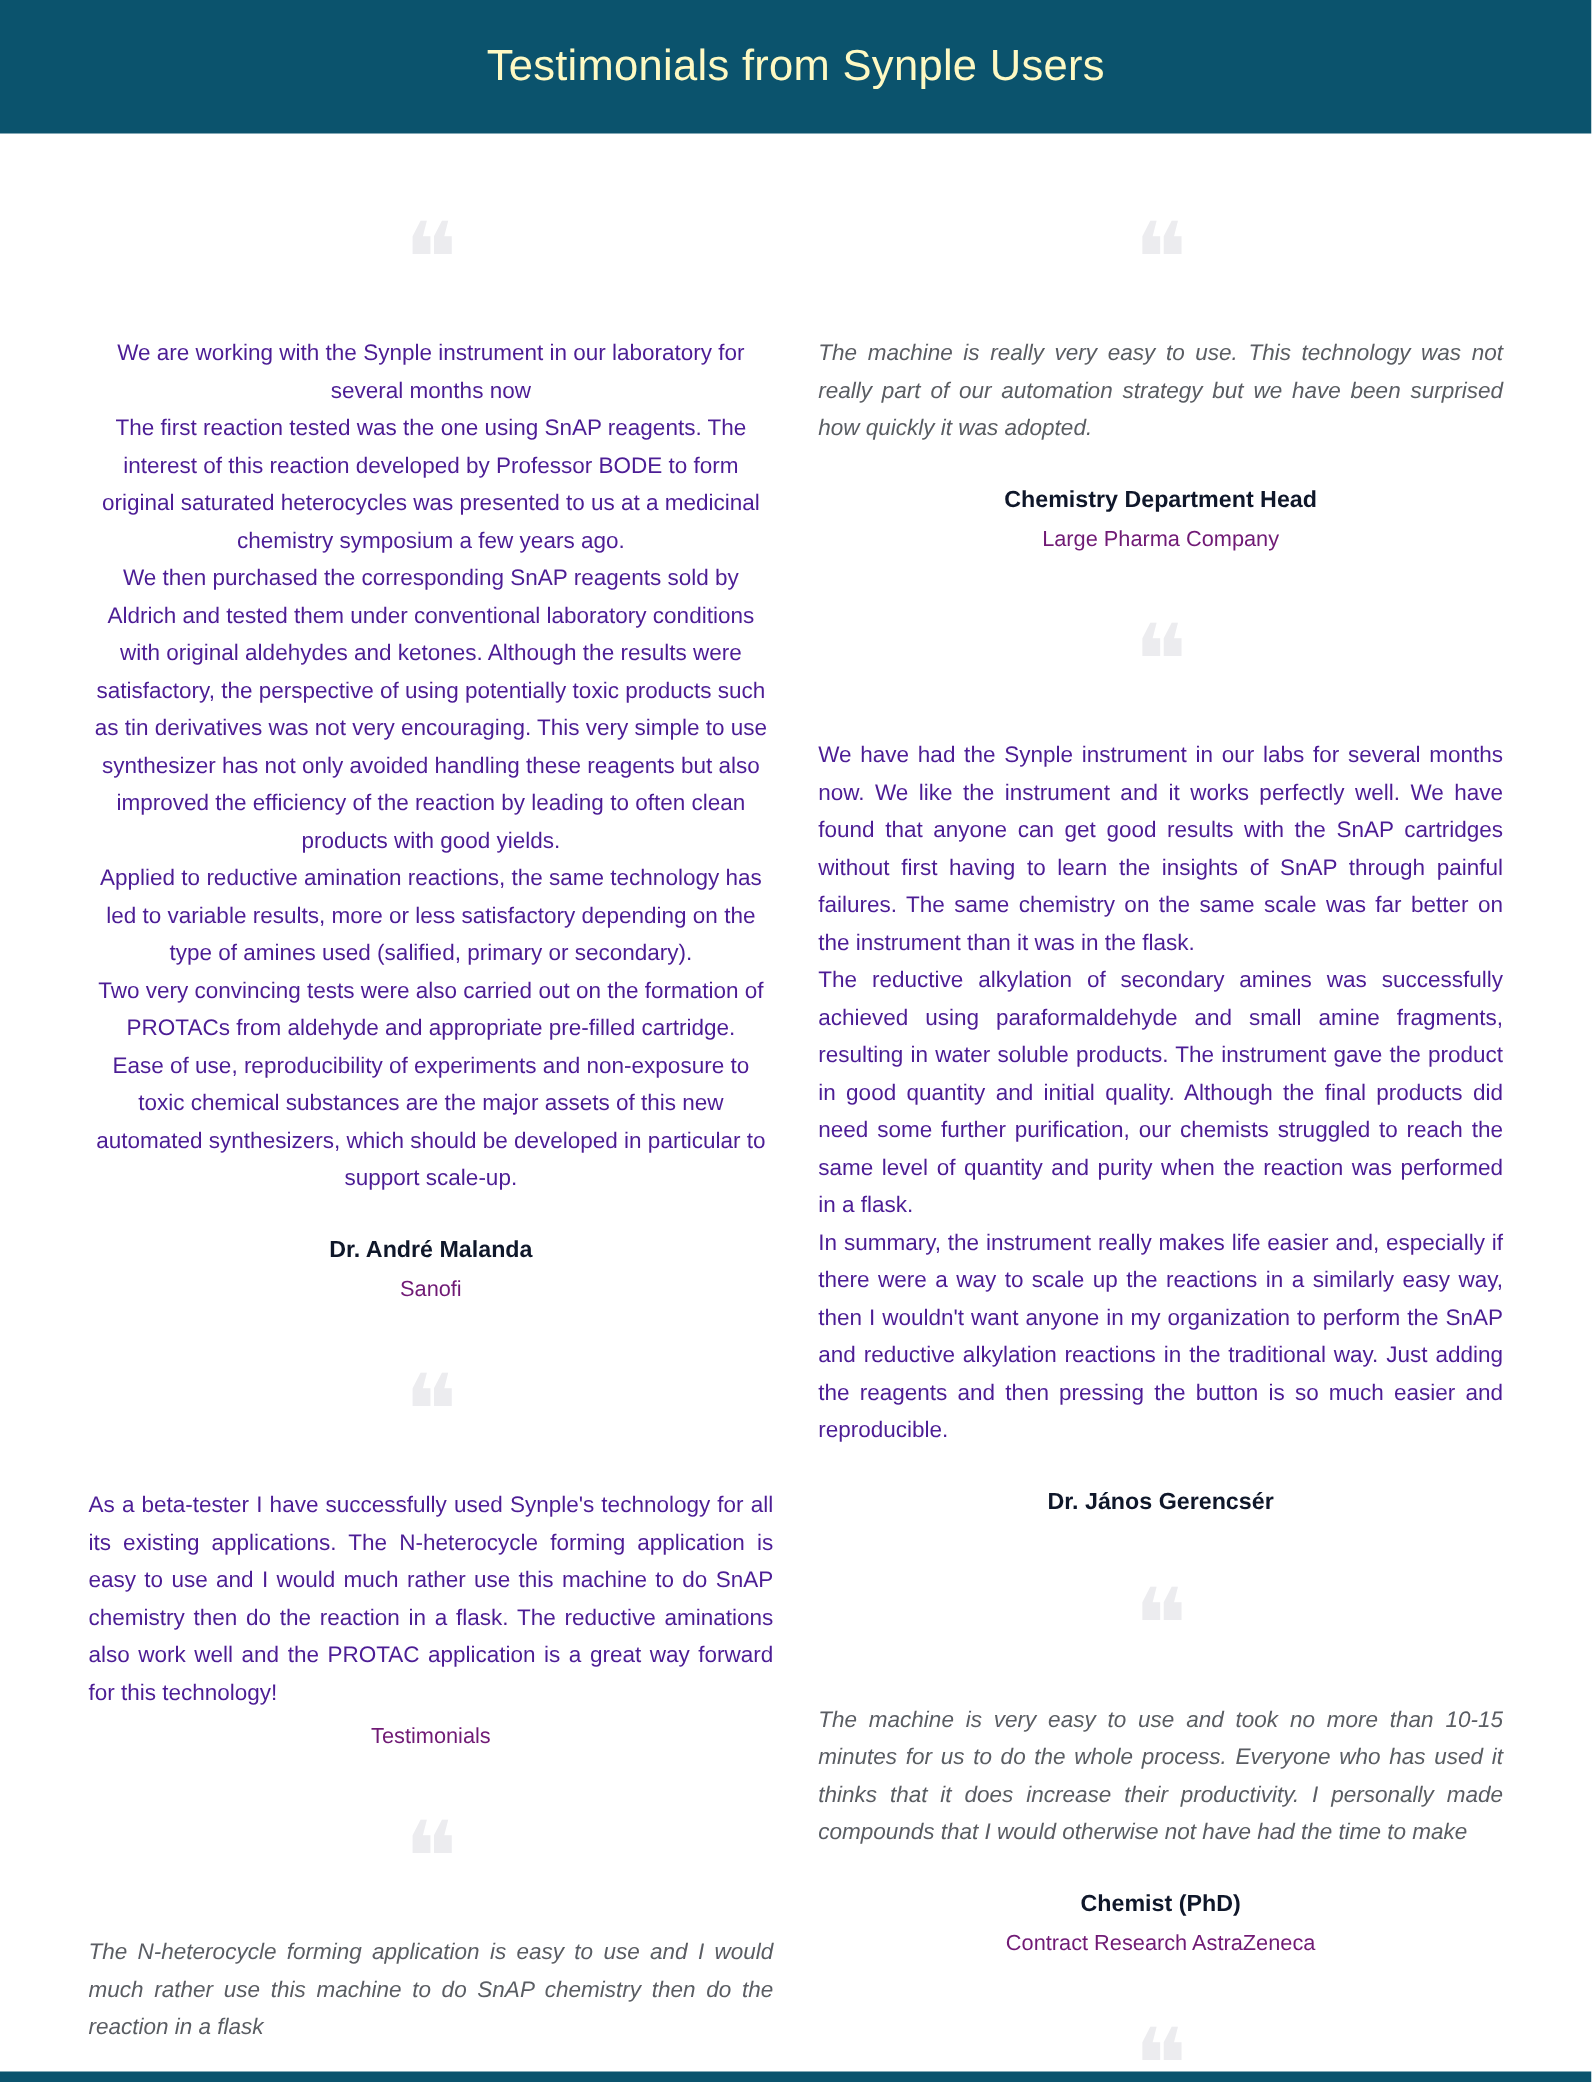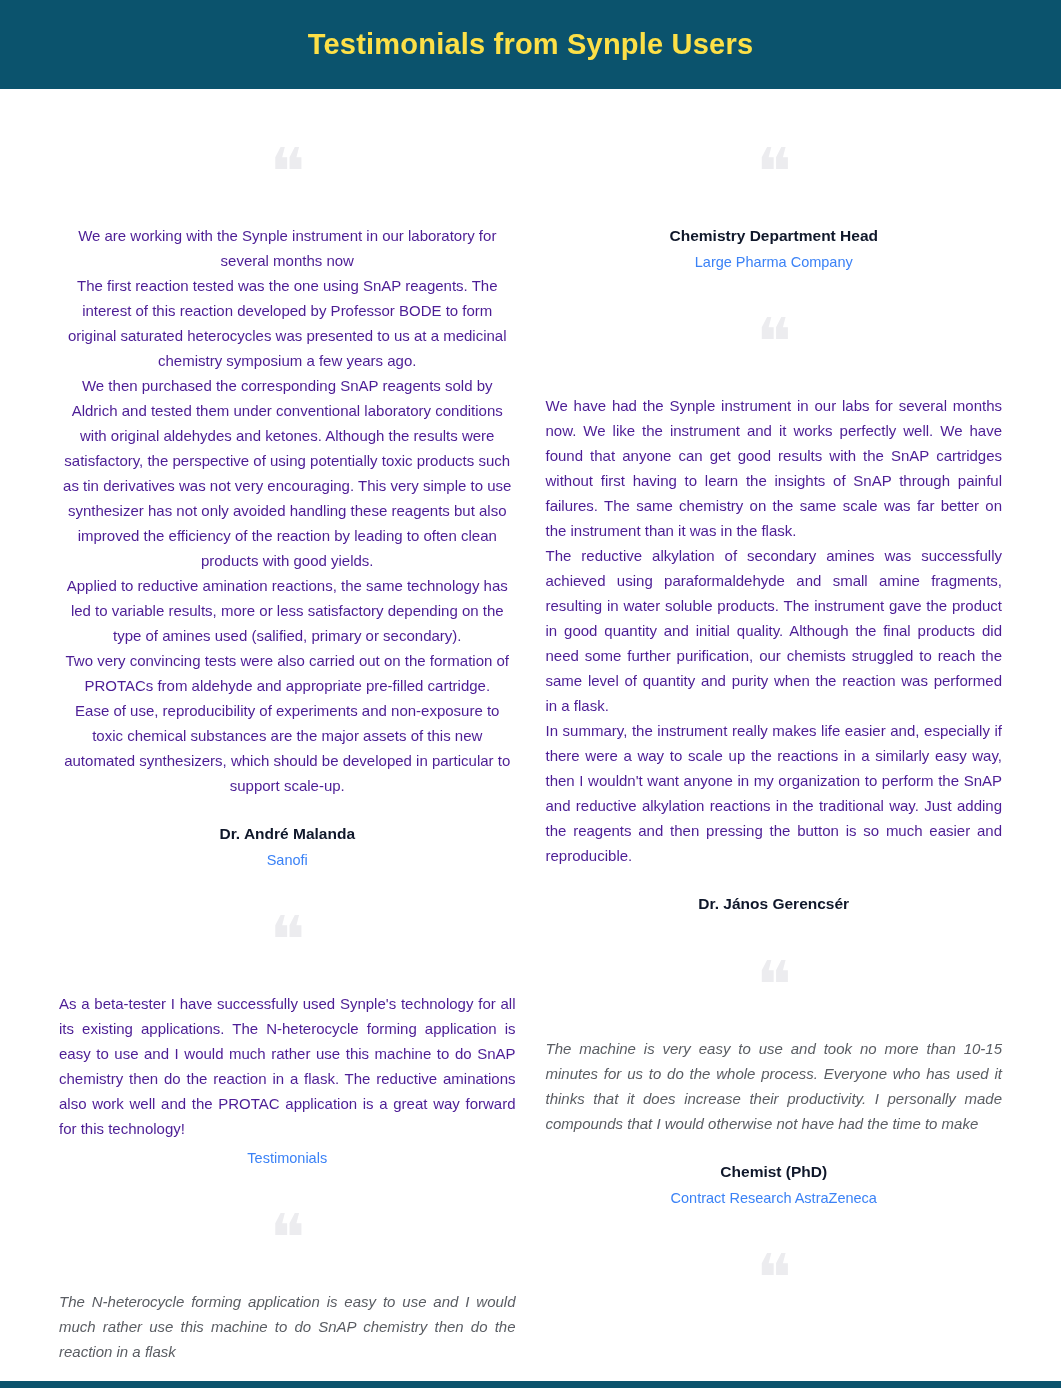--- a/index.html
+++ b/index.html
@@ -4,21 +4,21 @@
 <style>
   html,body{margin:0;padding:0;}
   body{
     width:1061px;height:1388px;overflow:hidden;background:#ffffff;
     font-family:"Liberation Sans","DejaVu Sans",sans-serif;position:relative;
   }
   .page-header{
     height:89px;display:flex;align-items:center;justify-content:center;
   }
   .page-title{
-    color:#fde047;font-size:29px;font-weight:700;letter-spacing:.2px;margin:0;
+    color:#fef9c3;font-size:29px;font-weight:400;letter-spacing:.2px;margin:0;
   }
   .columns{
     display:flex;gap:30px;padding:57px 59px 0 59px;box-sizing:border-box;
   }
   .col{flex:1;min-width:0;}
   .testimonial{margin-bottom:46px;}
   .quote-icon{
     text-align:center;font-family:"DejaVu Sans",sans-serif;
     font-size:66px;line-height:54px;height:54px;color:#ececef;
     user-select:none;margin-bottom:23px;
@@ -27,21 +27,21 @@
     font-size:15px;line-height:25px;color:#4c1d95;white-space:pre-line;margin:0;
   }
   .quote-text.center{text-align:center;}
   .quote-text.justify{text-align:justify;}
   .quote-text.italic{font-style:italic;color:#5a5d63;}
   .author-name{
     margin-top:27px;text-align:center;font-weight:700;
     font-size:15.5px;color:#0f172a;
   }
   .author-company{
-    margin-top:9px;text-align:center;font-size:14.5px;color:#3b82f6;
+    margin-top:9px;text-align:center;font-size:14.5px;color:#701a75;
   }
   .footer-bar{
     position:absolute;left:0;bottom:0;width:100%;height:7px;
   }
 </style>
 </head>
 <body>
 
 <header class="page-header" style="background: rgb(11, 83, 109);">
   <h1 class="page-title">Testimonials from Synple Users</h1>
@@ -69,20 +69,21 @@
 
   <article class="testimonial">
     <div class="quote-icon">❝</div>
     <p class="quote-text justify italic">The N-heterocycle forming application is easy to use and I would much rather use this machine to do SnAP chemistry then do the reaction in a flask</p>
 
   </article>
 </section>
   <section class="col" id="col-right">
   <article class="testimonial">
     <div class="quote-icon">❝</div>
+    <p class="quote-text justify italic">The machine is really very easy to use. This technology was not really part of our automation strategy but we have been surprised how quickly it was adopted.</p>
     <div class="author-name">Chemistry Department Head</div>
     <div class="author-company">Large Pharma Company</div>
   </article>
 
   <article class="testimonial">
     <div class="quote-icon">❝</div>
     <p class="quote-text justify">We have had the Synple instrument in our labs for several months now. We like the instrument and it works perfectly well. We have found that anyone can get good results with the SnAP cartridges without first having to learn the insights of SnAP through painful failures. The same chemistry on the same scale was far better on the instrument than it was in the flask.
 The reductive alkylation of secondary amines was successfully achieved using paraformaldehyde and small amine fragments, resulting in water soluble products. The instrument gave the product in good quantity and initial quality. Although the final products did need some further purification, our chemists struggled to reach the same level of quantity and purity when the reaction was performed in a flask.
 In summary, the instrument really makes life easier and, especially if there were a way to scale up the reactions in a similarly easy way, then I wouldn't want anyone in my organization to perform the SnAP and reductive alkylation reactions in the traditional way. Just adding the reagents and then pressing the button is so much easier and reproducible.</p>
     <div class="author-name">Dr. János Gerencsér</div>

